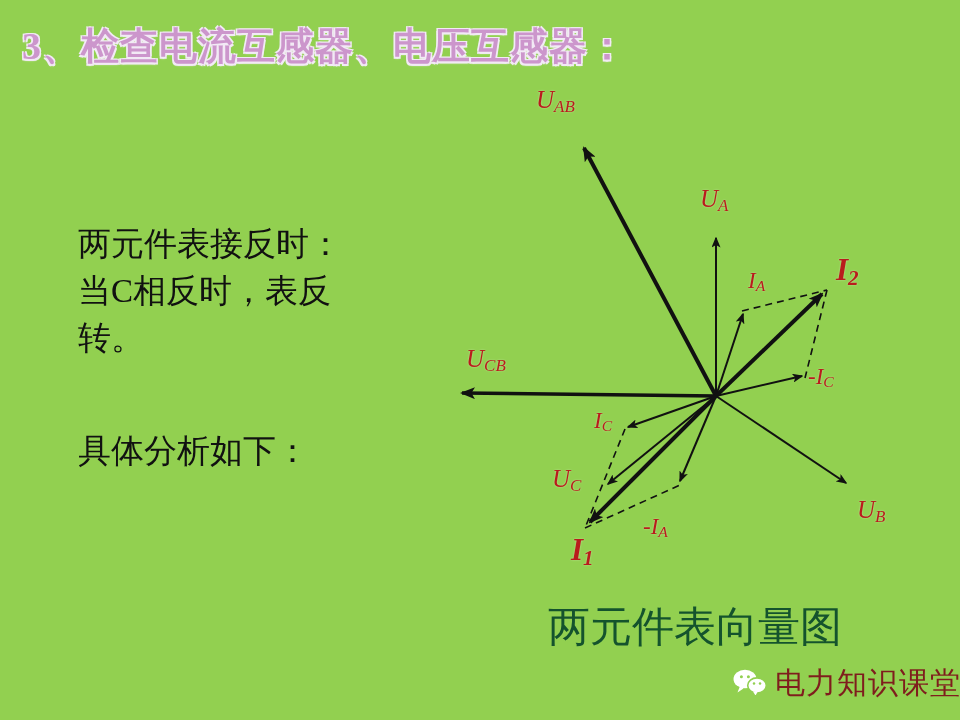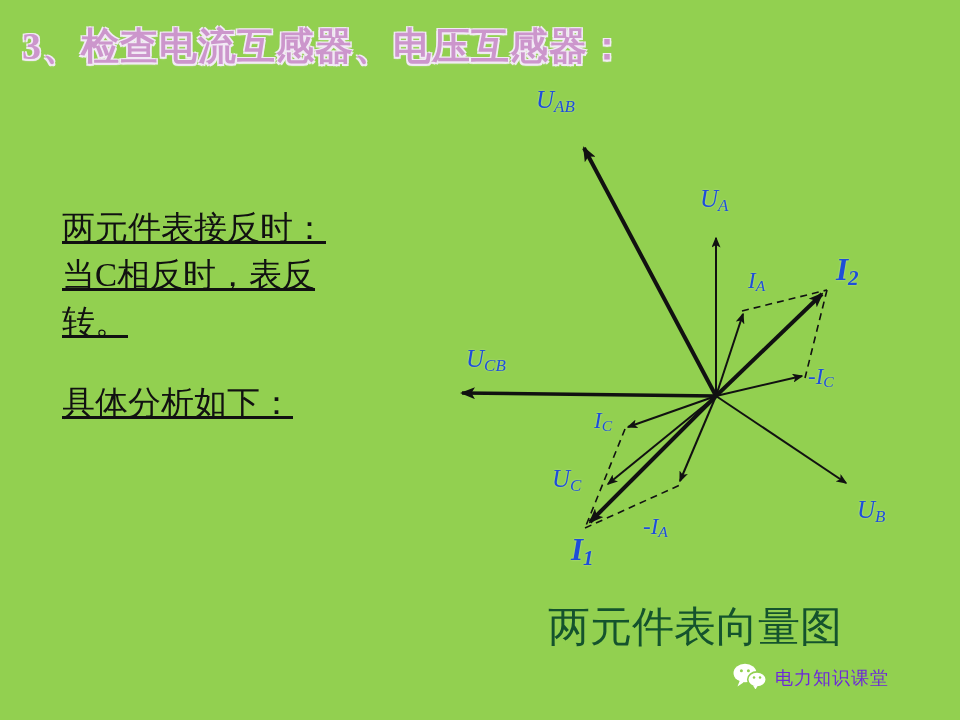--- a/index.html
+++ b/index.html
@@ -43,22 +43,21 @@
     position: absolute;
     left: 62px;
     top: 205px;
     width: 360px;
     font-family: "Liberation Serif", serif;
     font-size: 33px;
     line-height: 47px;
     color: #111111;
   }
   #body-text .para {
-    margin: 0;
-    text-decoration: underline;
+    margin: 16px;
   }
   #body-text .para-line {
     display: block;
     white-space: nowrap;
   }
   #body-text .para-gap {
     height: 34px;
   }
 
   
@@ -71,21 +70,21 @@
   }
   #phasor-svg {
     display: block;
     width: 530px;
     height: 530px;
   }
   .vec-label {
     position: absolute;
     font-family: "Liberation Serif", serif;
     font-style: italic;
-    color: #1d4ed8;
+    color: #b91c1c;
     white-space: nowrap;
     text-shadow: 0 0 2px rgba(255,255,255,.45);
   }
   .vec-label .sub {
     font-size: 0.68em;
     vertical-align: -0.22em;
     letter-spacing: 0;
   }
   .lbl-u { font-size: 25px; }
   .lbl-i { font-size: 23px; }
@@ -107,22 +106,22 @@
   #watermark {
     position: absolute;
     left: 733px;
     top: 663px;
     display: flex;
     align-items: center;
     gap: 8px;
   }
   #watermark .wm-text {
     font-family: Liberation Serif, serif;
-    font-size: 18px;
-    color: #6d28d9;
+    font-size: 30px;
+    color: #7f1d1d;
     letter-spacing: 1px;
     white-space: nowrap;
   }
   #watermark .wechat-icon {
     display: block;
   }
 </style>
 </head>
 <body>
 

